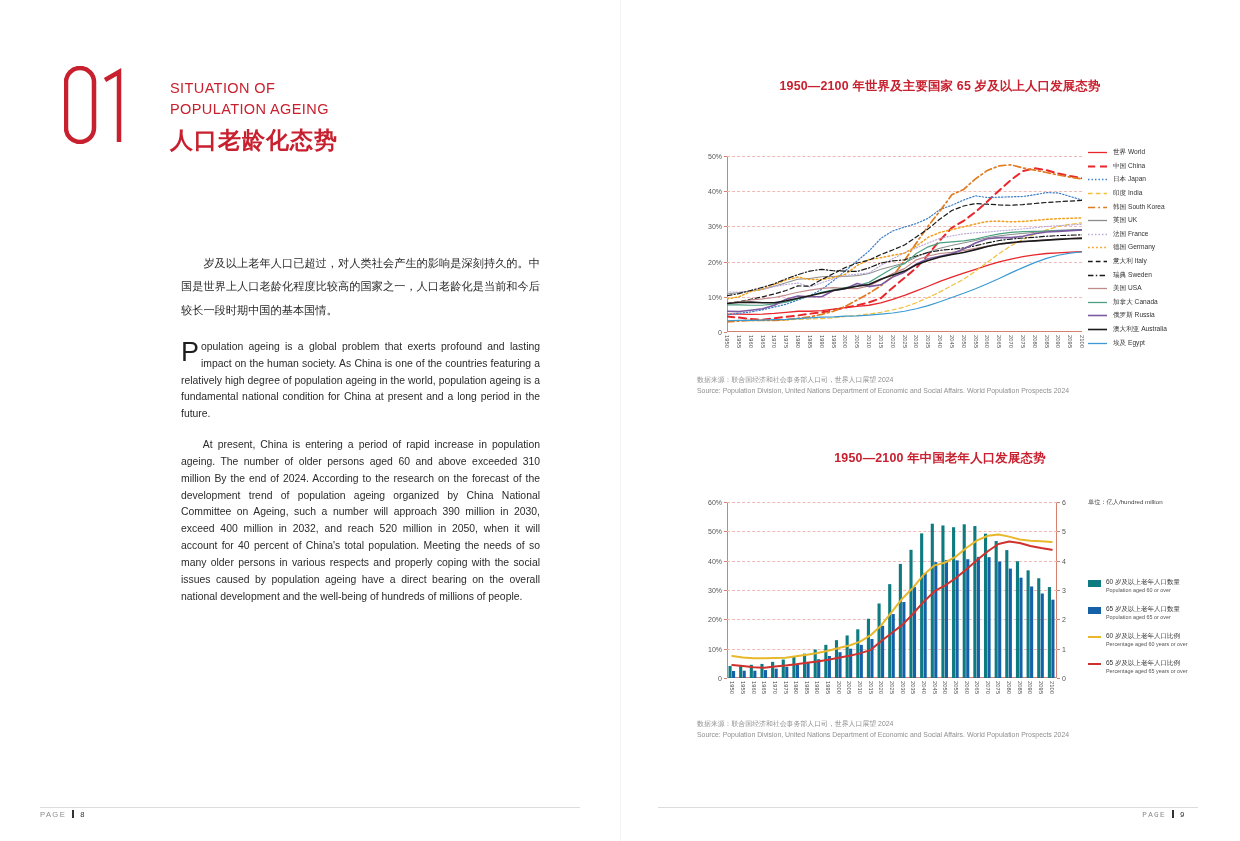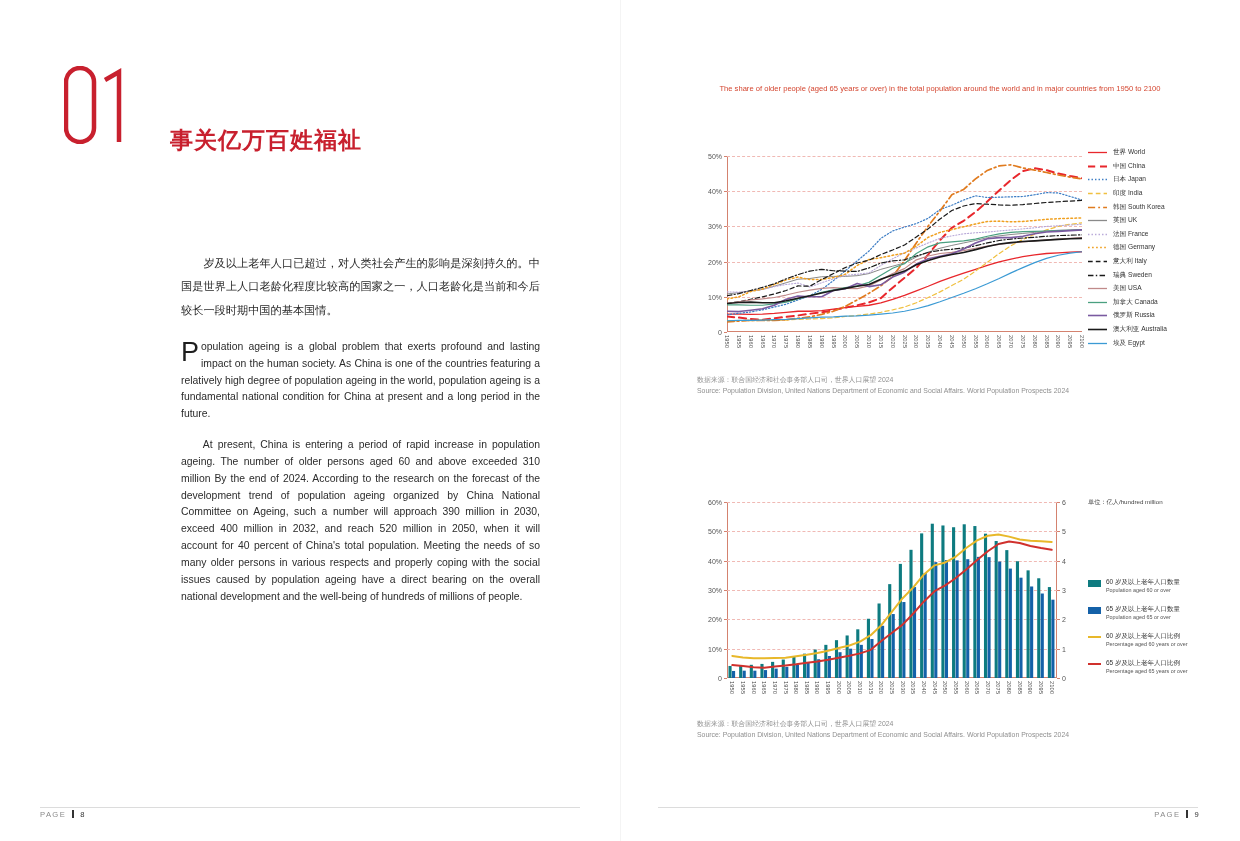--- a/index.html
+++ b/index.html
@@ -18,21 +18,21 @@
   p.cn{margin:0 0 17px 0;color:#2a2a2a;font-size:11.2px;line-height:2.08;text-align:justify;text-indent:2em;
        font-family:"DejaVu Sans","Liberation Sans",sans-serif;}
   p.en{margin:0 0 14px 0;color:#2b2b2b;font-size:10.4px;line-height:1.62;text-align:justify;text-indent:2.1em;}
   p.en.first{text-indent:0;}
   .dropcap{float:left;font-size:27px;line-height:25px;padding:1px 2px 0 0;color:#1e1e1e;font-weight:400;}
 
   .pagefoot{position:absolute;bottom:22px;font-size:7.6px;color:#8a8a8a;letter-spacing:1.4px;}
   .pagefoot .bar{display:inline-block;width:2px;height:8px;background:#333;vertical-align:-1px;margin:0 6px;}
   .pagefoot .num{color:#333;}
   .pf-left{left:40px;}
-  .pf-right{right:40px;}
+  .pf-right{right:54px;font-family:Liberation Mono, monospace;}
   .footrule{position:absolute;height:1px;background:#dcdcdc;bottom:33px;}
   .fr-left{left:40px;width:540px;}
   .fr-right{right:42px;width:540px;}
 
   
   .chart-block{position:absolute;}
   .c-title{color:#c8202e;font-size:12.4px;font-weight:bold;text-align:center;letter-spacing:.2px;}
   .c-sub{color:#d4452f;font-size:7.6px;text-align:center;line-height:1.5;margin-top:5px;}
   .c-source{font-size:6.9px;color:#8f8f8f;line-height:1.65;}
 
@@ -68,35 +68,39 @@
 <div id="page">
   <div class="spread-gutter"></div>
 
   <div class="chapter-num">
     <svg width="62" height="78" viewBox="0 0 62 78" aria-hidden="true">
       <rect x="2" y="2" width="28" height="74" rx="14" fill="none" stroke="#c8202e" stroke-width="4.5"></rect>
       <path d="M41 14 L55 6 L55 76" fill="none" stroke="#c8202e" stroke-width="4.5" stroke-linejoin="miter"></path>
     </svg>
   </div>
 
-  <div class="head-cn">事关亿万百姓福祉</div>
+  <div class="head-en">
+    <div>SITUATION OF</div>
+    <div>POPULATION AGEING</div>
+  </div>
+  <div class="head-cn">人口老龄化态势</div>
 
   <div class="body-col">
     <p class="cn">岁及以上老年人口已超过，对人类社会产生的影响是深刻持久的。中国是世界上人口老龄化程度比较高的国家之一，人口老龄化是当前和今后较长一段时期中国的基本国情。</p>
     <p class="en first"><span class="dropcap">P</span><span>opulation ageing is a global problem that exerts profound and lasting impact on the human society. As China is one of the countries featuring a relatively high degree of population ageing in the world, population ageing is a fundamental national condition for China at present and a long period in the future.</span></p>
     <p class="en">At present, China is entering a period of rapid increase in population ageing. The number of older persons aged 60 and above exceeded 310 million By the end of 2024. According to the research on the forecast of the development trend of population ageing organized by China National Committee on Ageing, such a number will approach 390 million in 2030, exceed 400 million in 2032, and reach 520 million in 2050, when it will account for 40 percent of China's total population. Meeting the needs of so many older persons in various respects and properly coping with the social issues caused by population ageing have a direct bearing on the overall national development and the well-being of hundreds of millions of people.</p>
   </div>
 
   <div class="footrule fr-left"></div>
   <div class="pagefoot pf-left">
     <span>PAGE</span><span class="bar"></span><span class="num">8</span>
   </div>
 
   <div class="chart-block" style="left:690px;top:78px;width:500px;">
-    <div class="c-sub">The share of older people (aged 65 years or over) in the total population around the world and in major countries from 1950 to 2100</div>
+    <div class="c-title">1950—2100 年世界及主要国家 65 岁及以上人口发展态势</div>
   </div>
 
   <div class="plot" id="plot1" style="position:absolute;left:727px;top:156px;width:355px;height:176px;">
     <div class="axisline-y"></div>
     <div class="axisline-x"></div>
   <div class="ytick" style="top: 176px;">0</div>
       <div class="tickmark" style="top: 176px;"></div>
       <div class="grid" style="top: 140.8px;"></div>
       <div class="ytick" style="top: 140.8px;">10%</div>
       <div class="tickmark" style="top: 140.8px;"></div>
@@ -283,20 +287,21 @@
         <span class="lg-label">埃及 Egypt</span>
       </div>
     </div>
 
   <div class="c-source" style="position:absolute;left:697px;top:374px;width:470px;">
     <div>数据来源：联合国经济和社会事务部人口司，世界人口展望 2024</div>
     <div>Source: Population Division, United Nations Department of Economic and Social Affairs. World Population Prospects 2024</div>
   </div>
 
   <div class="chart-block" style="left:690px;top:450px;width:500px;">
+    <div class="c-title">1950—2100 年中国老年人口发展态势</div>
   </div>
 
   <div class="unit-note" style="left:1088px;top:498px;">单位：亿人/hundred million</div>
 
   <div class="plot" id="plot2" style="position:absolute;left:727px;top:502px;width:330px;height:176px;">
     <div class="axisline-y"></div>
     <div class="axisline-x"></div>
   <div class="axisline-y2"></div>
       <div class="ytick" style="top: 176px;">0</div>
       <div class="tickmark" style="top: 176px;"></div>

